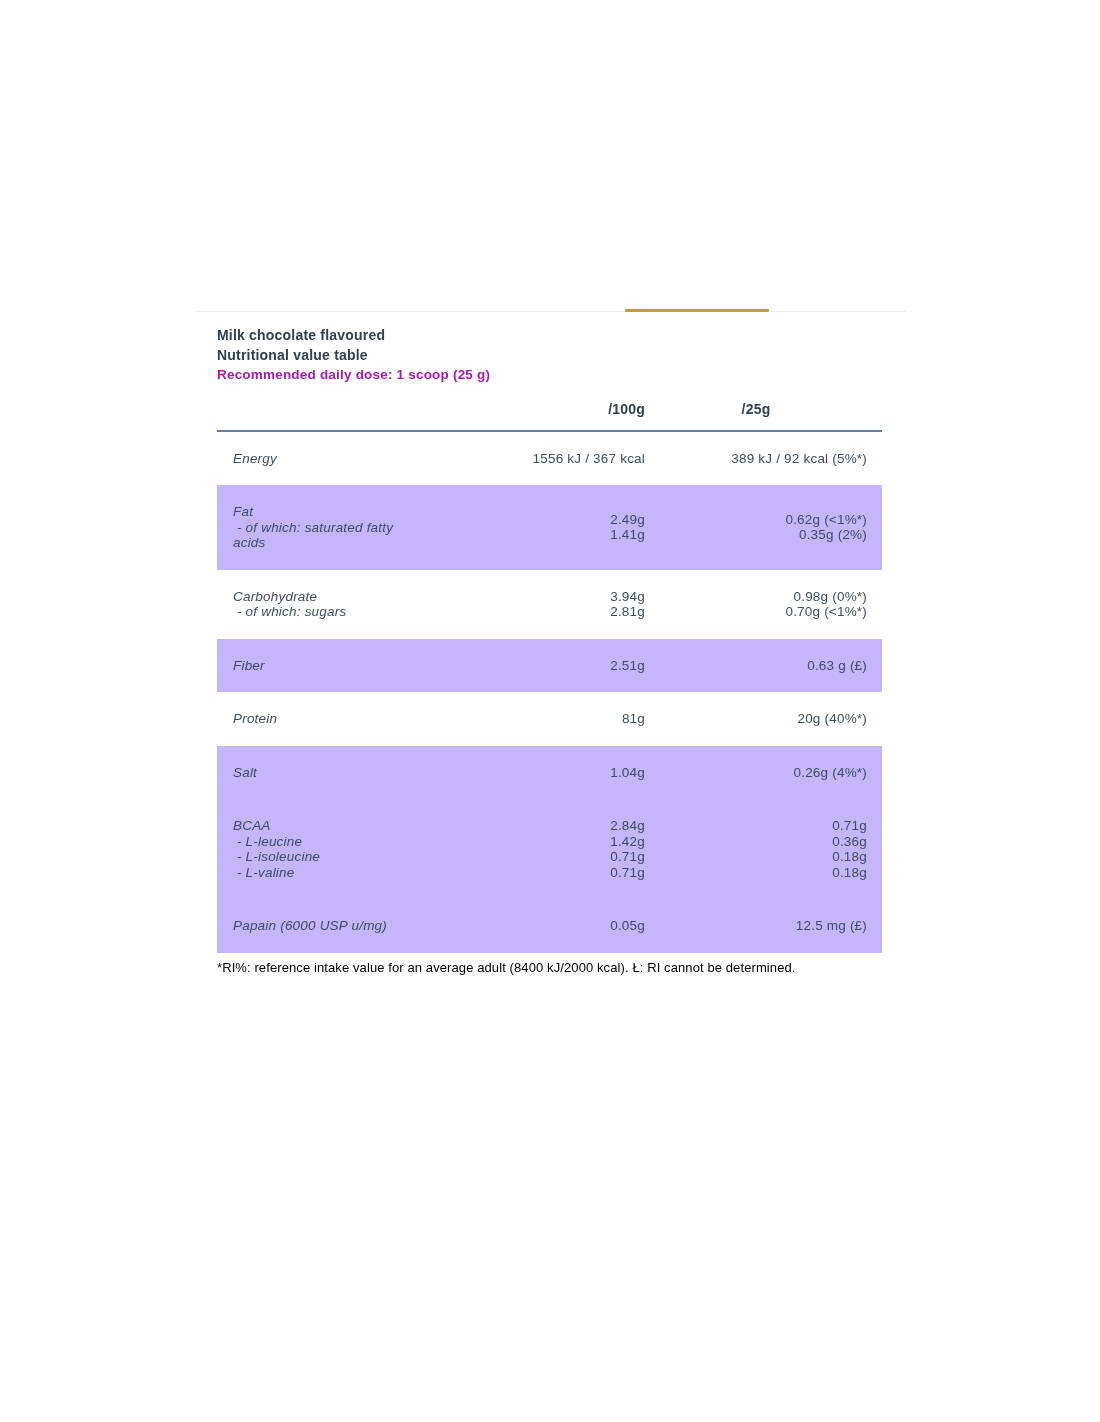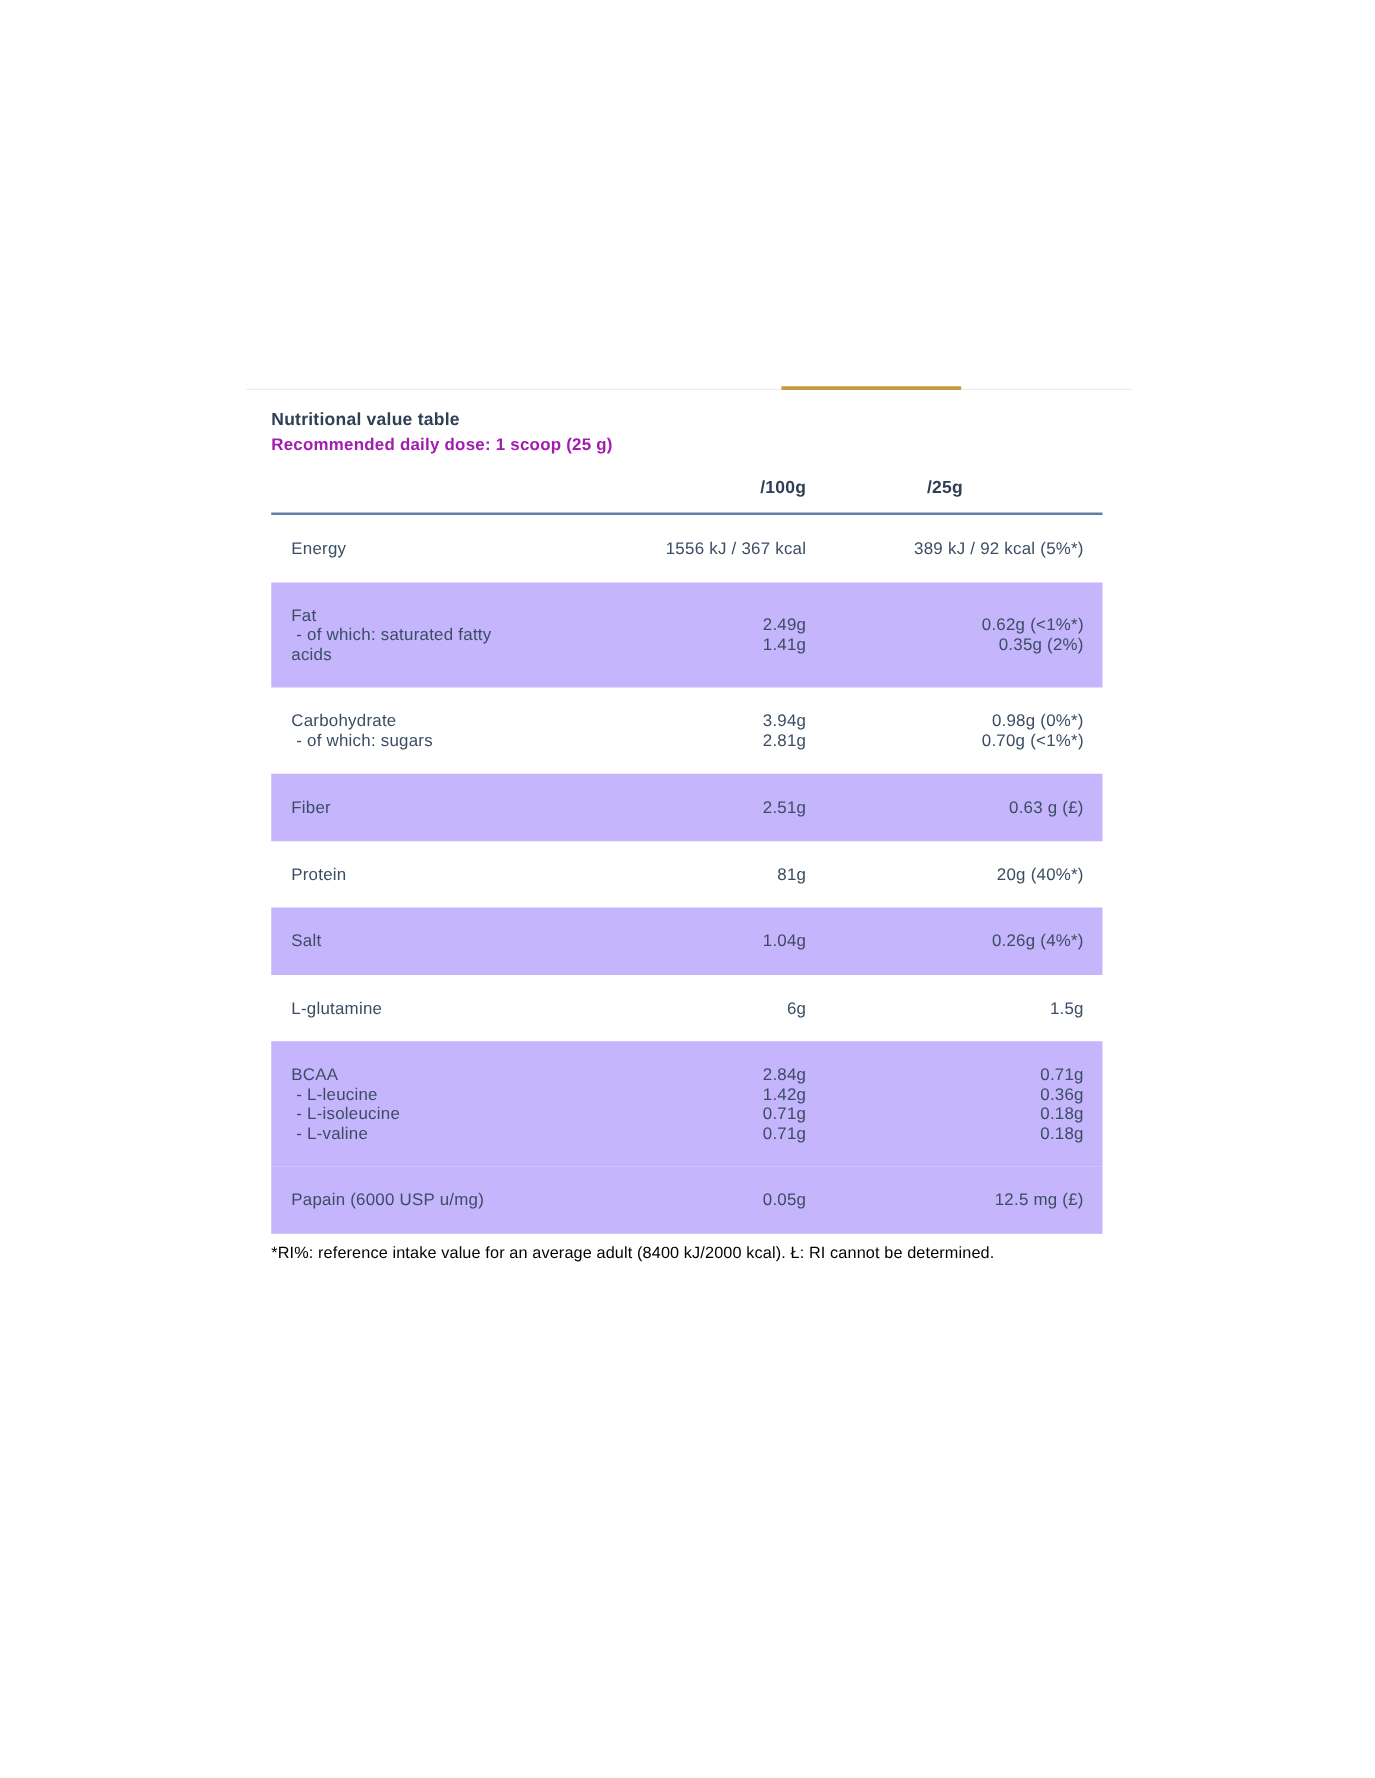--- a/index.html
+++ b/index.html
@@ -73,38 +73,40 @@
     padding-left: 16px;
     font-size: 13.5px;
     line-height: 15.5px;
     letter-spacing: 0.2px;
     color: #3c4d63;
   }
   .trow.shaded { background: #c4b5fd; }
   .cell-label {
     flex: 1;
     white-space: pre-wrap;
+    font-style: italic;
   }
   .cell-num { text-align: right; }
   .footnote {
     margin-top: 7px;
     font-size: 13px;
     line-height: 16px;
     color: #000000;
     letter-spacing: 0.1px;
   }
 </style>
 </head>
 <body>
 
 <div class="topbar">
   <div class="tab-indicator" style="background: rgb(196, 155, 64);"></div>
 </div>
 
 <div class="content">
+  <div class="title">Milk chocolate flavoured</div>
   <div class="title">Nutritional value table</div>
   <div class="meta">Recommended daily dose: 1 scoop (25 g)</div>
 
   <div class="table-head">
     <div class="spacer"></div>
     <div class="col-head c100">/100g</div>
     <div class="col-head c25">/25g</div>
   </div>
 
   <div>
@@ -159,29 +161,20 @@
       </div>
       <div class="trow shaded">
         <div class="cell-label"><div>Salt</div></div>
         <div class="cell-num c100">
           <div>1.04g</div>
         </div>
         <div class="cell-num c25">
           <div>0.26g (4%*)</div>
         </div>
       </div>
-      <div class="trow">
-        <div class="cell-label"><div>L-glutamine</div></div>
-        <div class="cell-num c100">
-          <div>6g</div>
-        </div>
-        <div class="cell-num c25">
-          <div>1.5g</div>
-        </div>
-      </div>
       <div class="trow shaded">
         <div class="cell-label"><div>BCAA</div><div> - L-leucine</div><div> - L-isoleucine</div><div> - L-valine</div></div>
         <div class="cell-num c100">
           <div>2.84g</div>
           <div>1.42g</div>
           <div>0.71g</div>
           <div>0.71g</div>
         </div>
         <div class="cell-num c25">
           <div>0.71g</div>

